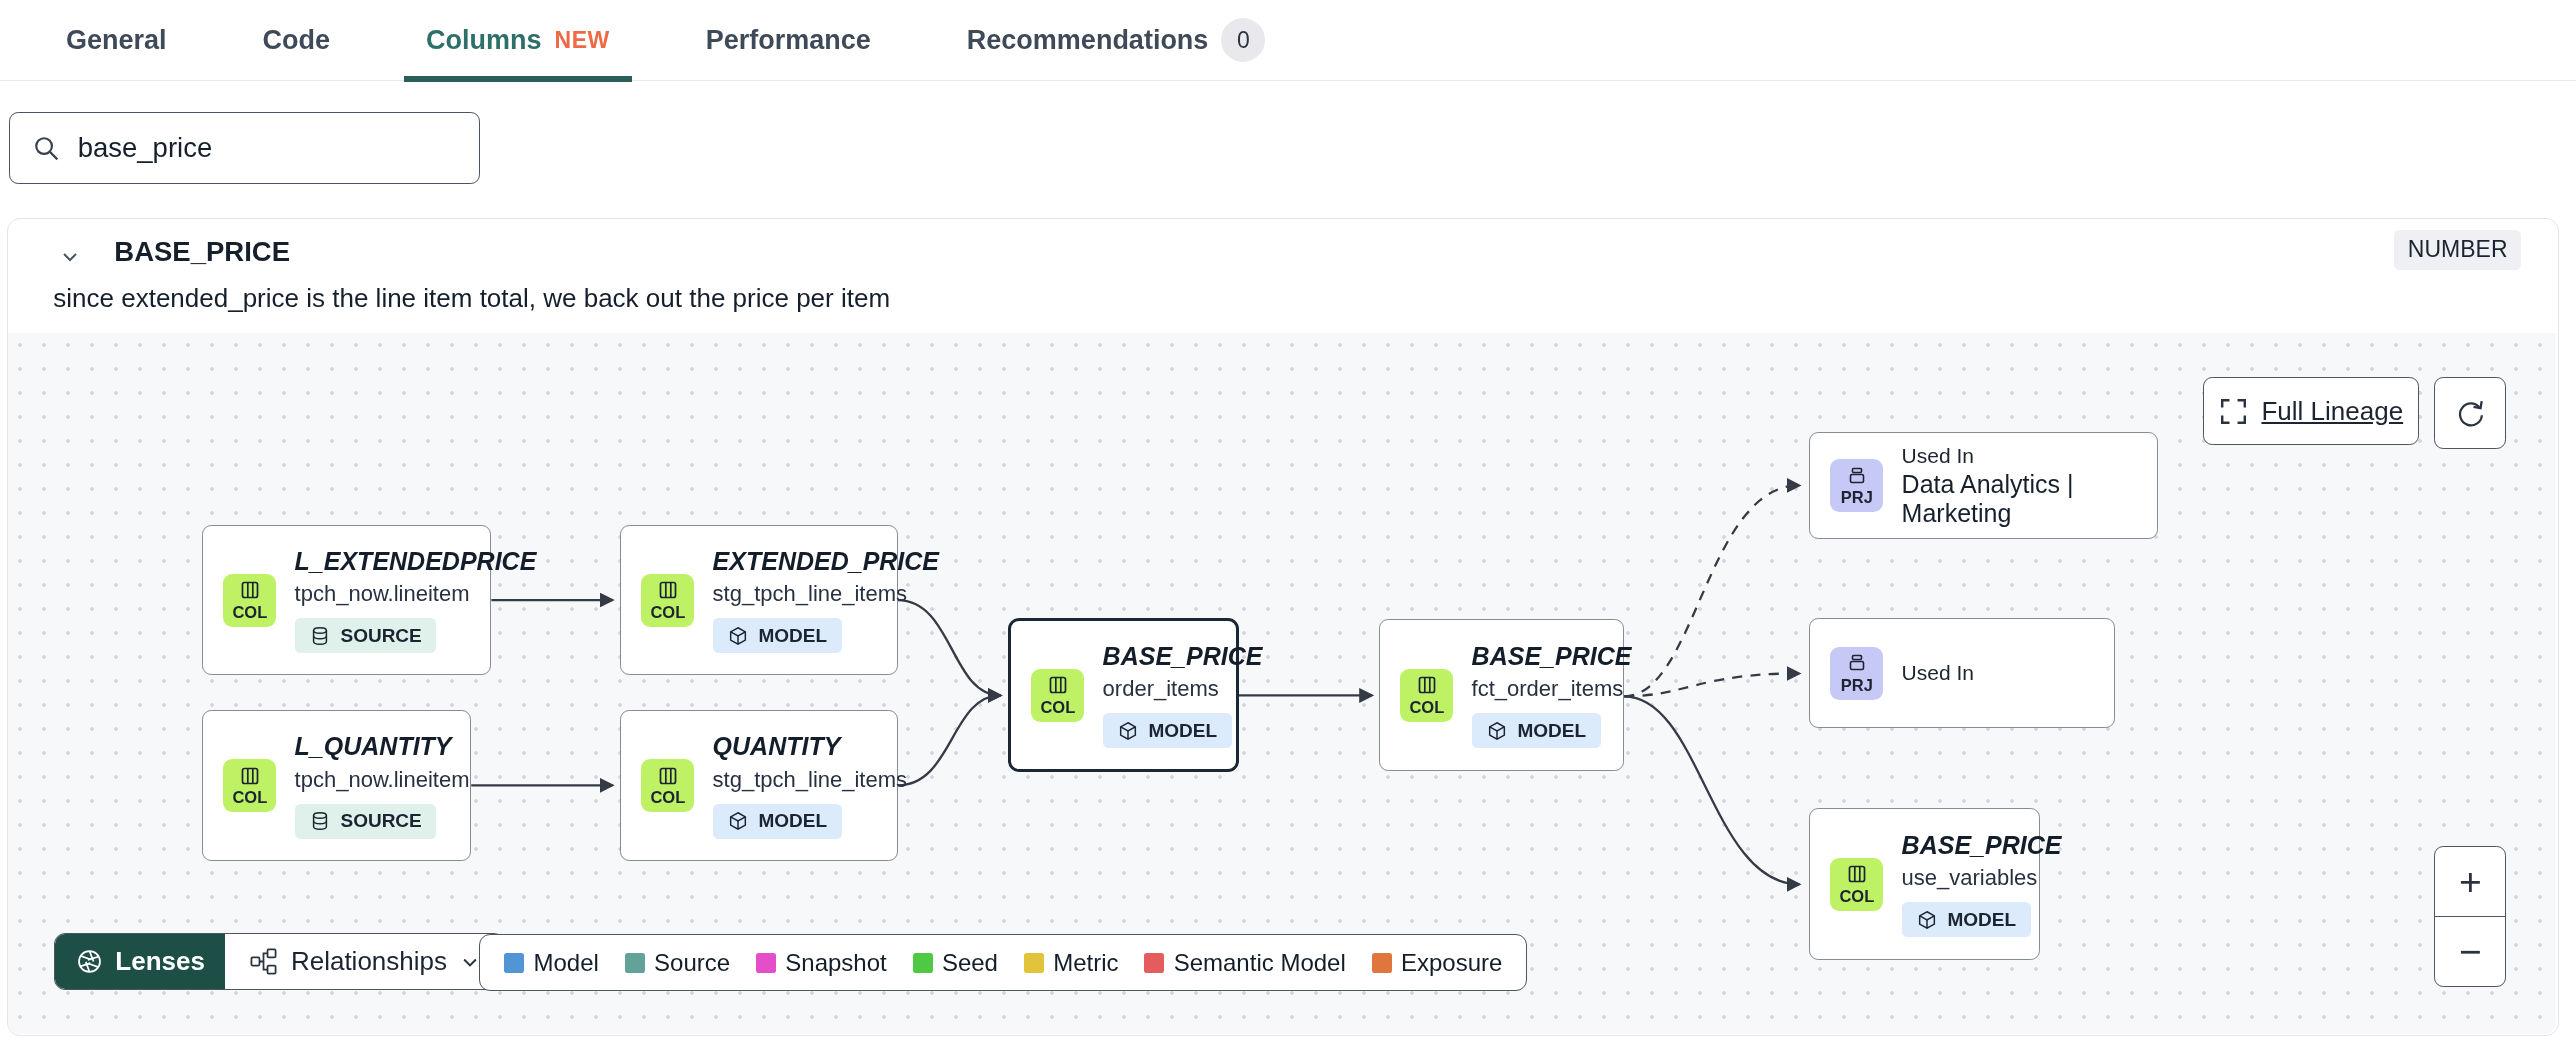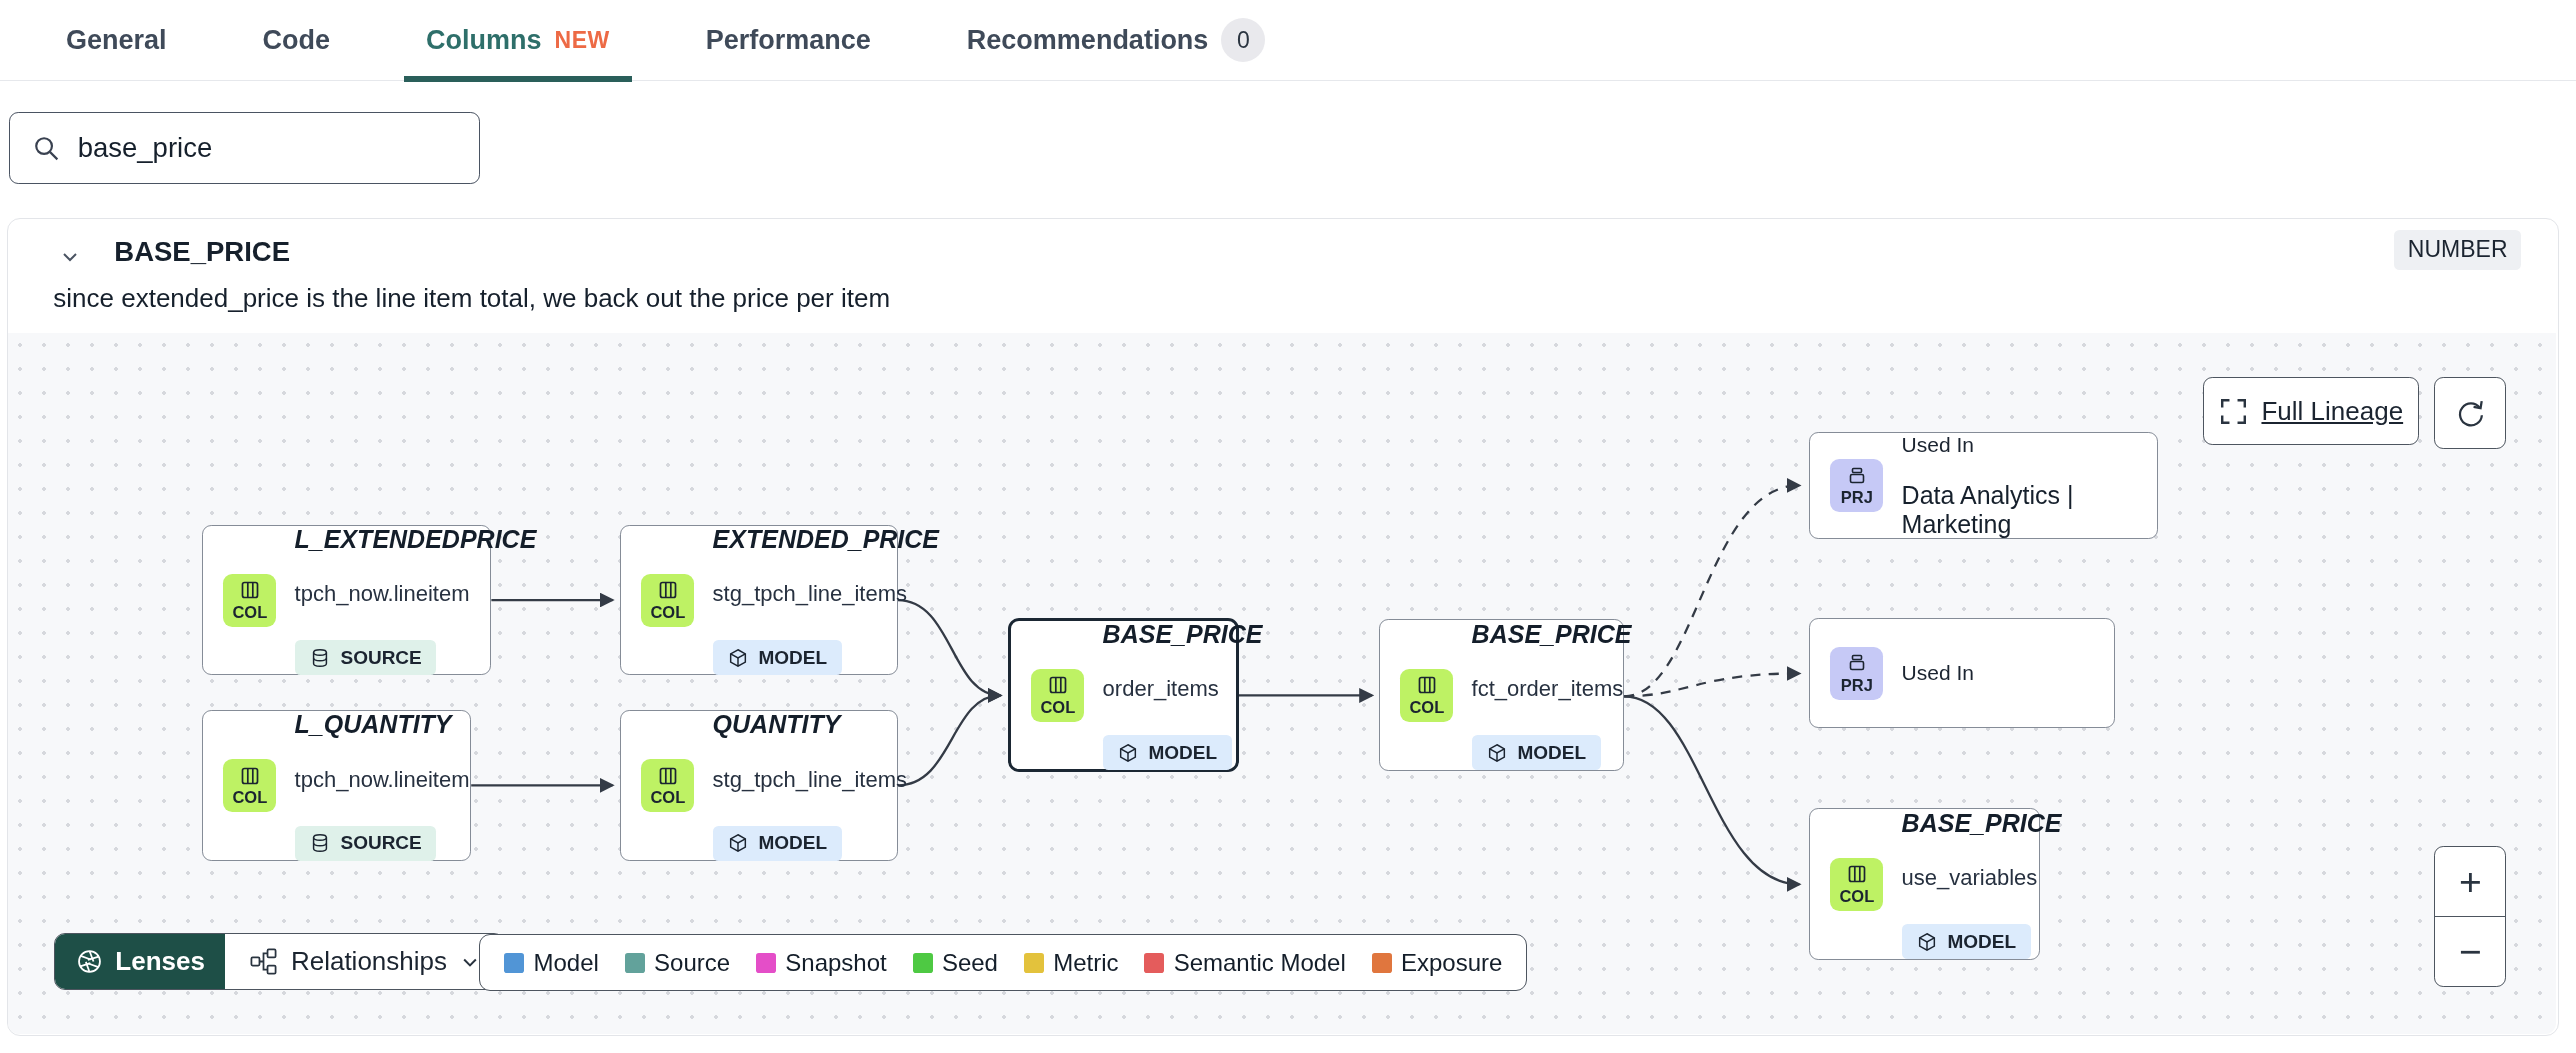--- a/index.html
+++ b/index.html
@@ -47,21 +47,21 @@
 
   .node { position:absolute; background:#fff; border:1.8px solid #858c97;
     border-radius:9.2px; display:flex; align-items:center; gap:18.3px;
     padding:0 20px; cursor:pointer; }
   .node.selected { border:3.7px solid #1b2733; border-radius:11px; }
   .chip { flex:0 0 auto; width:53px; height:53px; border-radius:9.2px;
     background:#bef264; display:flex; flex-direction:column; align-items:center;
     justify-content:center; gap:0.9px; }
   .chip.prj { background:#c6c9f6; }
   .chip-label { font-size:16.5px; font-weight:600; color:#1b2430; }
-  .node-col { display:flex; flex-direction:column; align-items:flex-start;gap:22px; }
+  .node-col { display:flex; flex-direction:column; align-items:flex-start; }
   .node-title { font-size:25px; font-weight:600; color:#141e2a;font-style:italic; }
   .node-sub { font-size:22px; color:#273140; margin-top:5.5px; }
   .badge { display:inline-flex; align-items:center; gap:9.2px; margin-top:11px;
     font-size:19px; font-weight:600; color:#1b2430; padding:6.4px 14.7px; border-radius:5.5px; }
   .badge.source { background:#dff1ea; }
   .badge.model { background:#dcebfc; }
   .usedin-label { font-size:21px; color:#1b2430; }
   .usedin-name { font-size:25px; font-weight:400; margin-top:2px; }
 
   

